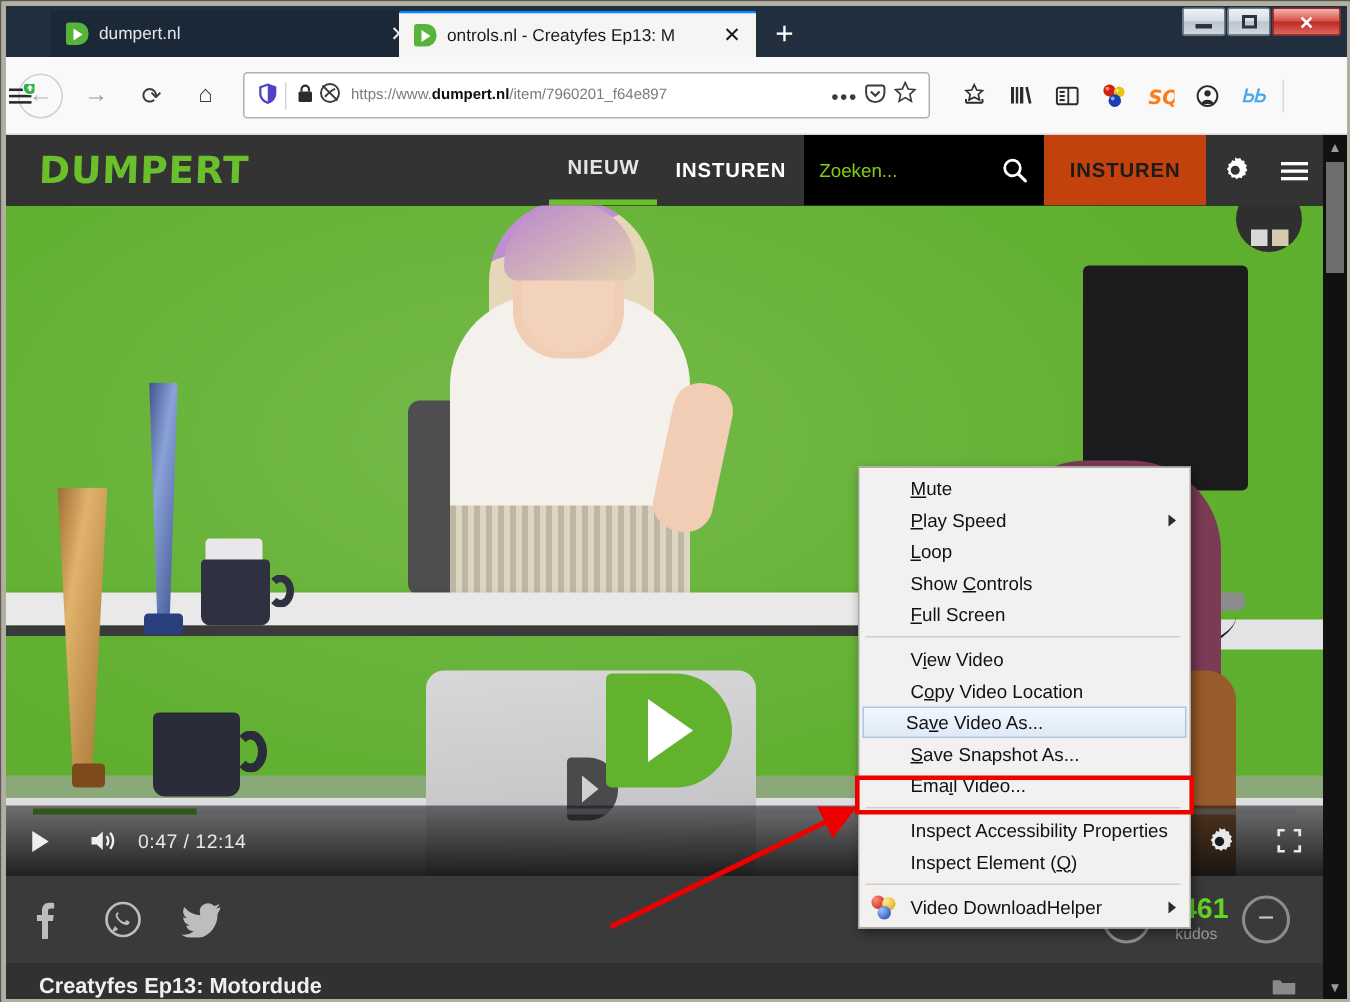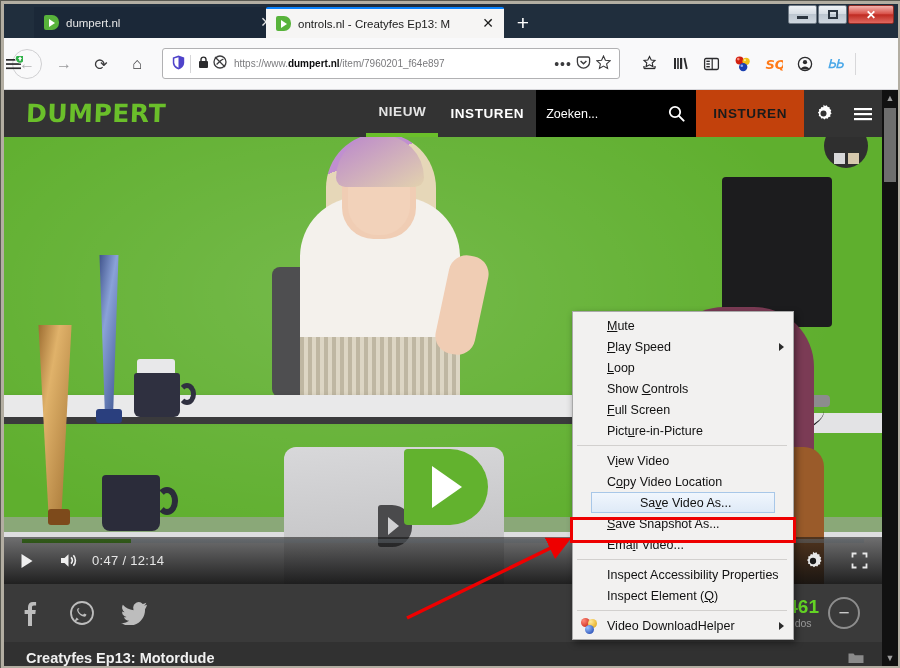--- a/index.html
+++ b/index.html
@@ -144,21 +144,21 @@
   .navitem {
     height: 47px; display: flex; align-items: center; padding: 0 12px;
     font-size: 13.5px; font-weight: bold; letter-spacing: .6px;
   }
   .navitem.nieuw { color: #e5e5e5; border-bottom: 4px solid #6abf2a; }
   .navitem.toppers { color: #fff; }
   .searchbox {
     width: 120px; height: 47px; background: #000; display: flex; align-items: center;
     padding-left: 10px;
   }
-  .searchbox .ph { color: #ffffff; font-size: 12.5px; }
+  .searchbox .ph { color: #84cc16; font-size: 12.5px; }
   .searchicon {
     width: 40px; height: 47px; background: #000; display: flex;
     align-items: center; justify-content: center; color: #fff; font-size: 15px;
   }
   .insturen {
     height: 47px; background: #c2410c; color: #1b1b1b; font-weight: bold;
     font-size: 13.5px; letter-spacing: .6px; display: flex; align-items: center;
     padding: 0 17px;
   }
   .hicon { width: 39px; height: 47px; display:flex; align-items:center; justify-content:center; color:#fff; }
@@ -299,21 +299,21 @@
     padding: 0 8px 0 34px; position: relative; white-space: nowrap;
   }
   .mi u { text-decoration: underline; }
   .mi.arrow::after {
     content: ""; position: absolute; right: 9px; top: 7px;
     border-left: 5px solid #2b2b2b;
     border-top: 4px solid transparent; border-bottom: 4px solid transparent;
   }
   .mi.selected {
     background: linear-gradient(to bottom,#f0f6fd,#dfeaf7);
-    border: 1px solid #a8c7e8; margin: 0 18px; padding-left: 48px; height: 21px;
+    border: 1px solid #a8c7e8; margin: 0 2px; padding-left: 28px; height: 21px;
   }
   .msep { height: 1px; background: #d2d0ce; margin: 4px 6px 4px 4px; }
   .vdh-icon {
     position: absolute; left: 8px; top: 3px; width: 16px; height: 16px;
   }
   .ball { position:absolute; width:9px;height:9px;border-radius:50%; }
   .b-red{left:0;top:0;background:radial-gradient(circle at 30% 30%,#ff8a7a,#c01808);}
   .b-yellow{left:7px;top:1px;background:radial-gradient(circle at 30% 30%,#ffe99a,#e0a007);}
   .b-blue{left:4px;top:7px;background:radial-gradient(circle at 30% 30%,#9ac4ff,#1538a8);}
 
@@ -630,23 +630,20 @@
           </div>
         <div class="mi">
             <span><u>L</u>oop</span>
           </div>
         <div class="mi">
             <span>Show <u>C</u>ontrols</span>
           </div>
         <div class="mi">
             <span><u>F</u>ull Screen</span>
           </div>
-        <div class="mi">
-            <span>Pict<u>u</u>re-in-Picture</span>
-          </div>
         <div class="msep"></div>
         <div class="mi">
             <span>V<u>i</u>ew Video</span>
           </div>
         <div class="mi">
             <span>C<u>o</u>py Video Location</span>
           </div>
         <div class="mi selected">
             <span>Sa<u>v</u>e Video As...</span>
           </div>

